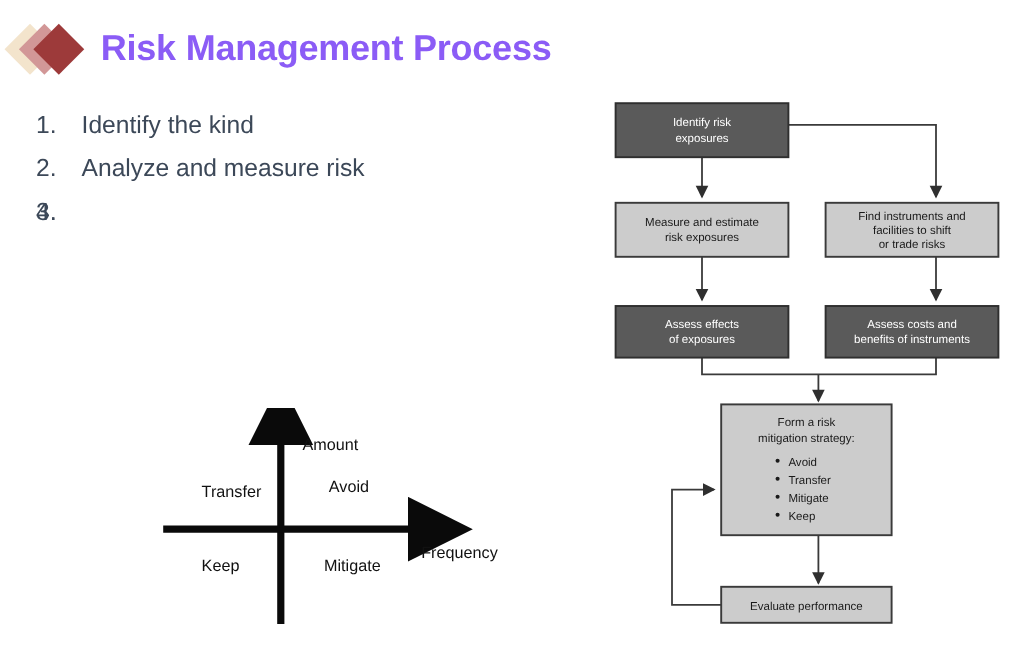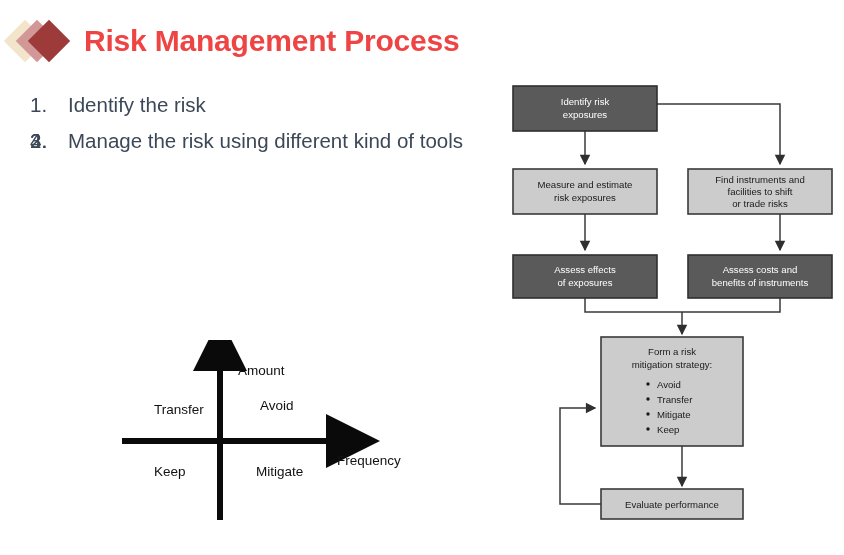--- a/index.html
+++ b/index.html
@@ -65,21 +65,21 @@
   #steps li .num {
     position: absolute;
     left: 0; top: 0;
     width: 28px;
     text-align: left;
   }
 
   
   #quadrant {
     position: absolute;
-    left: 110px; top: 340px;
+    left: 124px; top: 340px;
     width: 320px; height: 215px; text-align: right;
   }
   #quadrant svg { display: block; }
   .qlabel {
     font-family: "Liberation Sans", sans-serif;
     font-size: 13.5px;
     fill: #111111;
   }
   .axname {
     font-family: "Liberation Sans", sans-serif;
@@ -124,37 +124,37 @@
 <body>
 
 <div id="slide">
 
   <div id="title-row">
     <div id="logo">
       <div class="dia" id="dia-1" style="background: rgb(243, 228, 204);"></div>
       <div class="dia" id="dia-2" style="background: rgb(210, 151, 151);"></div>
       <div class="dia" id="dia-3" style="background: rgb(157, 58, 58);"></div>
     </div>
-    <div id="page-title" style="color: #ef4444;">Risk Management Process</div>
+    <div id="page-title" style="color: #8b5cf6;">Risk Management Process</div>
   </div>
 
   <ol id="steps" style="color: rgb(60, 72, 88);">
     <li>
       <span class="num">1.</span>
-      <span>Identify the risk</span>
+      <span>Identify the kind</span>
     </li>
     <li>
       <span class="num">2.</span>
+      <span>Analyze and measure risk</span>
     </li>
     <li>
       <span class="num">3.</span>
     </li>
     <li>
       <span class="num">4.</span>
-      <span>Manage the risk using different kind of tools</span>
     </li>
   </ol>
 
   <div id="quadrant">
     <svg width="320" height="215" viewBox="0 0 320 215">
       <defs>
         <marker id="qarrow" markerWidth="9" markerHeight="9" refX="1" refY="4.5" orient="auto">
           <path d="M0,0 L9,4.5 L0,9 z" fill="#0a0a0a"></path>
         </marker>
       </defs>

